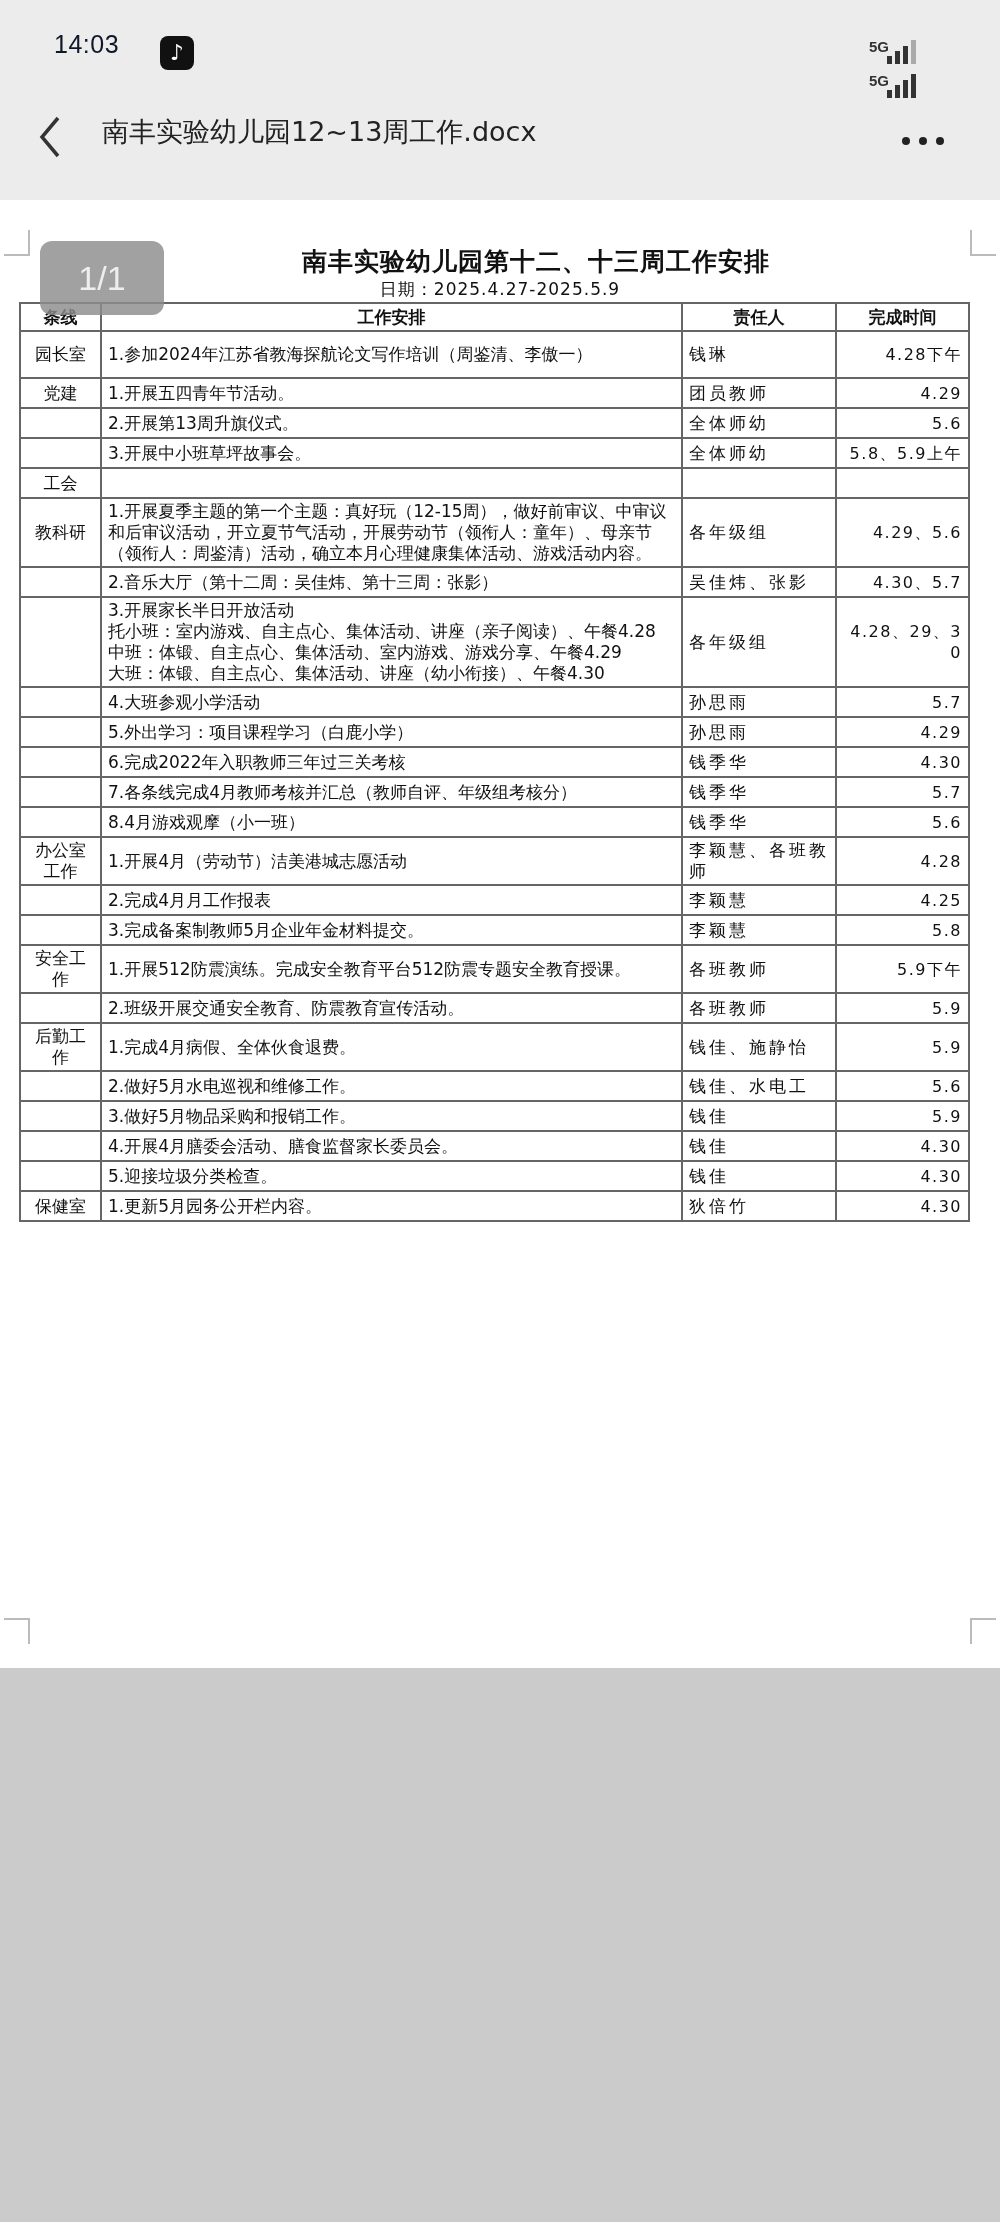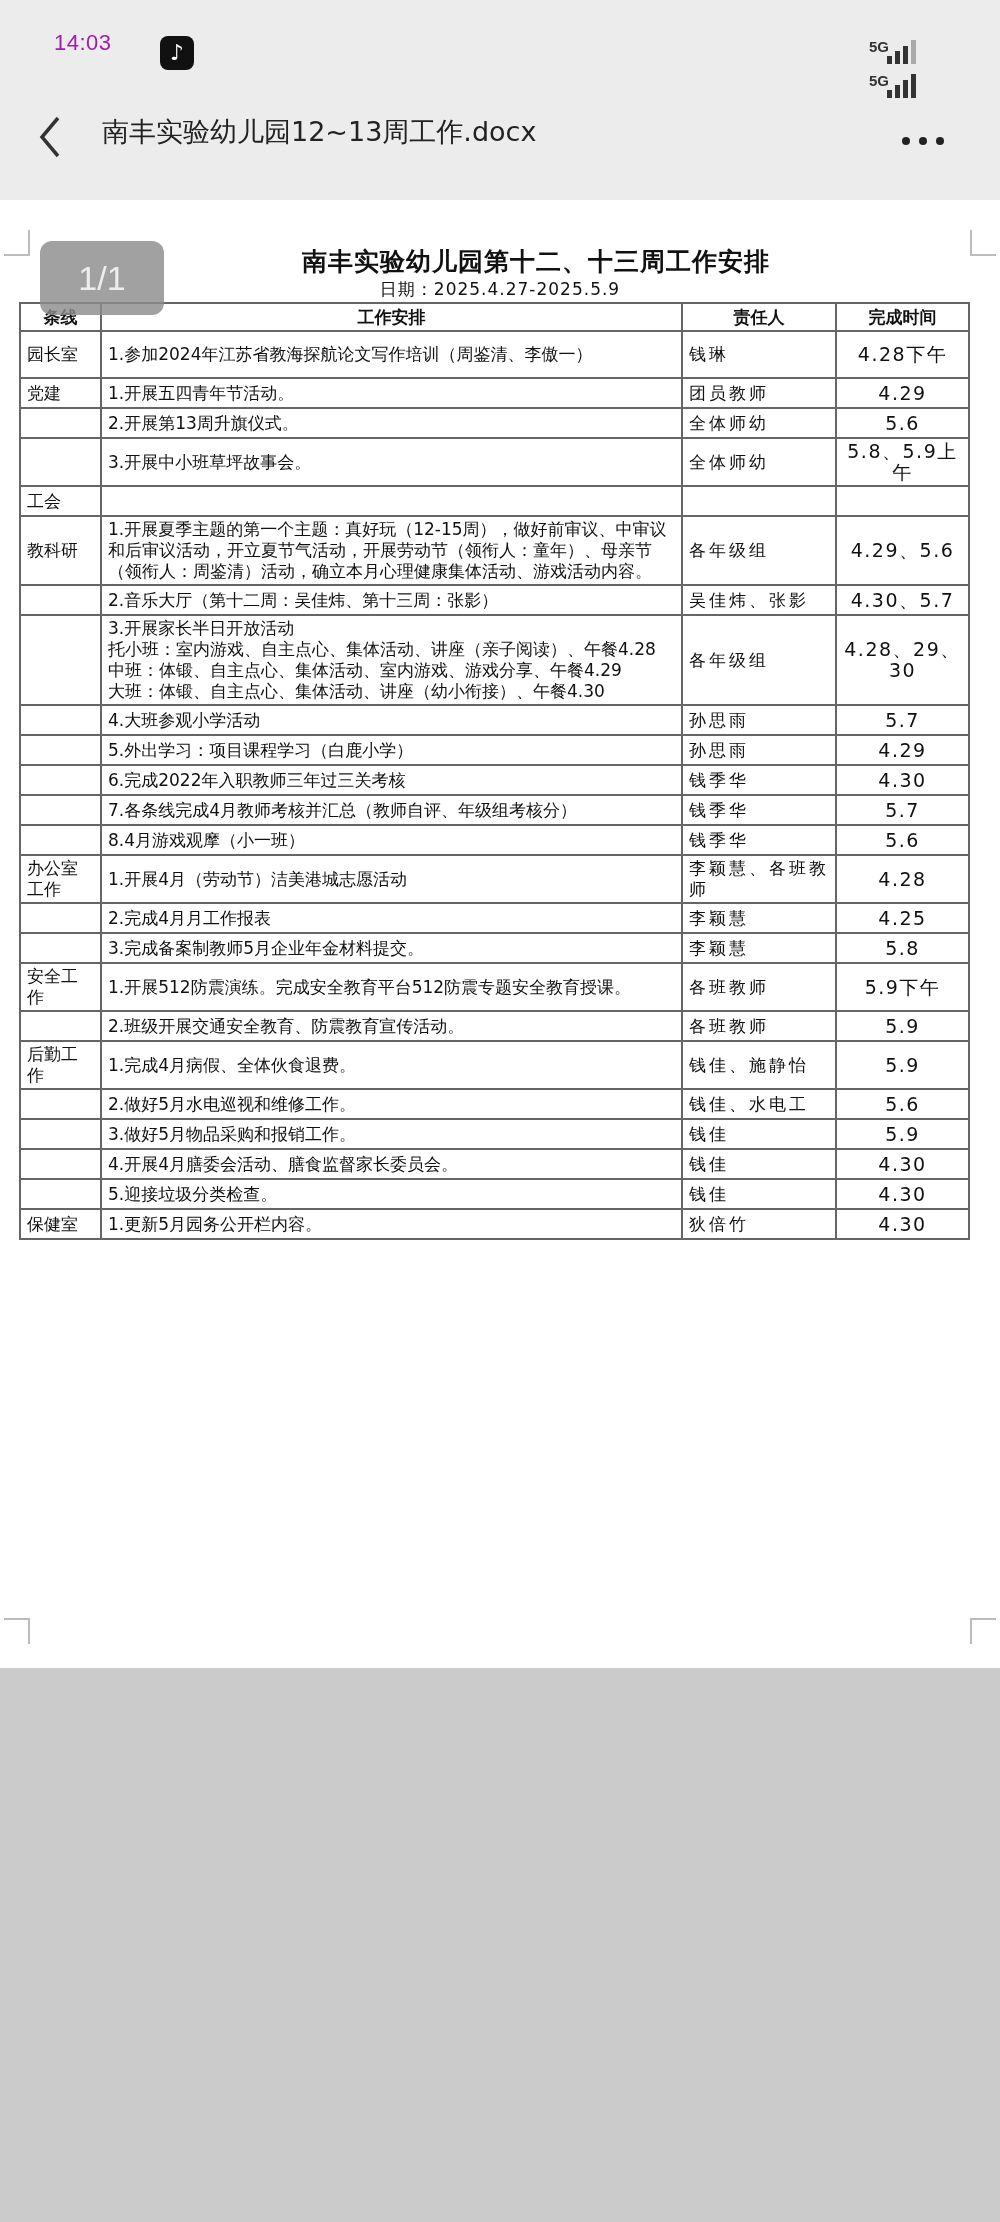--- a/index.html
+++ b/index.html
@@ -7,21 +7,21 @@
     width:1000px; height:2222px; position:relative; overflow:hidden;
     background:#cbcbcb;
     font-family:"DejaVu Sans","Liberation Sans",sans-serif;
     color:#111;
   }
   .status-bar {
     position:absolute; left:0; top:0; width:1000px; height:100px;
     background:#ececec;
   }
   .status-time {
-    position:absolute; left:54px; top:30px; font-size:22px; color:#a21caf;
+    position:absolute; left:54px; top:30px; font-size:25px; color:#0f172a;
     font-family:"Liberation Sans",sans-serif; letter-spacing:0.5px;
   }
   .tiktok-icon {
     position:absolute; left:160px; top:36px; width:34px; height:34px;
     background:#111; border-radius:8px; color:#fff; font-size:22px;
     text-align:center; line-height:34px; font-weight:bold;
   }
   .status-right { position:absolute; right:60px; top:30px; height:40px; display:flex; align-items:center; gap:10px; color:#333;flex-direction:column; }
   .mute-icon { width:40px; height:38px; position:relative; }
   .net { display:flex; align-items:flex-end; gap:3px; height:36px; position:relative; padding-left:18px; }
@@ -73,24 +73,24 @@
 
   table.work {
     position:absolute; left:19px; top:302px; width:949px;
     border-collapse:collapse; table-layout:fixed; font-size:17px; line-height:21px;
   }
   table.work td, table.work th {
     border:2px solid #666; padding:2px 6px; vertical-align:middle;
     word-break:break-all;
   }
   table.work th { font-weight:bold; height:24px; font-size:17px; text-align:center; padding:1px 10px; }
-  td.cat { padding:2px 2px;margin-top:44px; }
+  td.cat { text-align:center; padding:2px 2px;margin-top:44px; }
   td.task { text-align:left; }
   td.owner { text-align:left; letter-spacing:3px; }
-  td.time { text-align:center; letter-spacing:1.5px; font-size:19px; }
+  td.time { text-align:right; letter-spacing:1.5px; font-size:16px; }
   tr.h1 td { height:24px; }
   tr.h2 td { height:41px; }
   .task-line { display:block; }
 </style>
 </head>
 <body>
 
 <div class="status-bar">
   <span class="status-time">14:03</span>
   <span class="tiktok-icon">♪</span>

